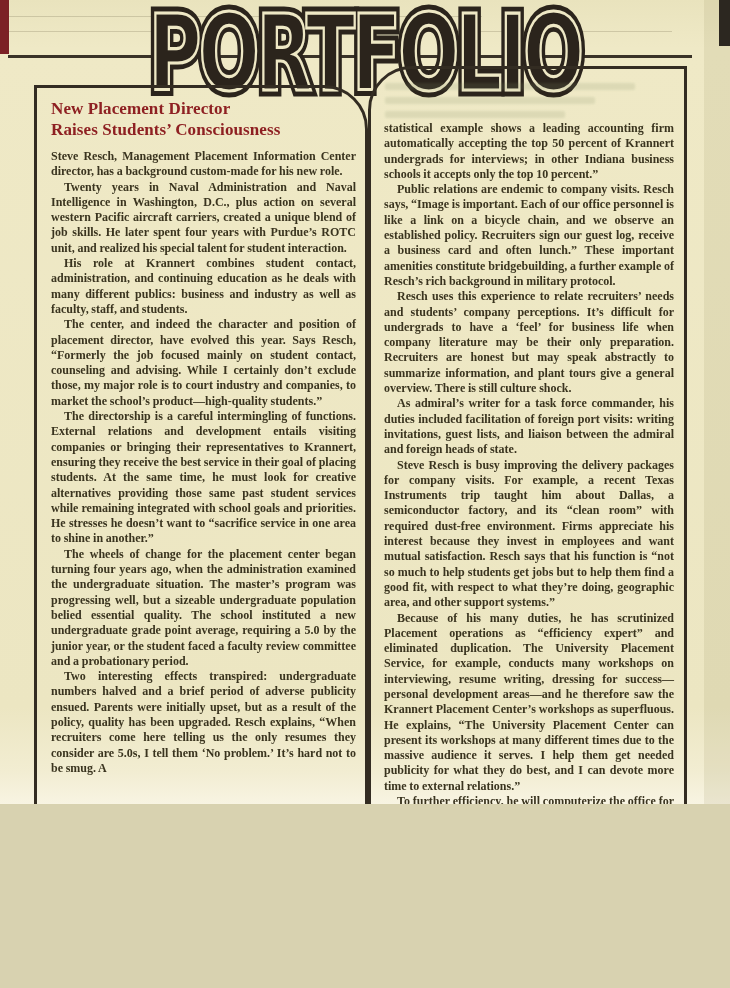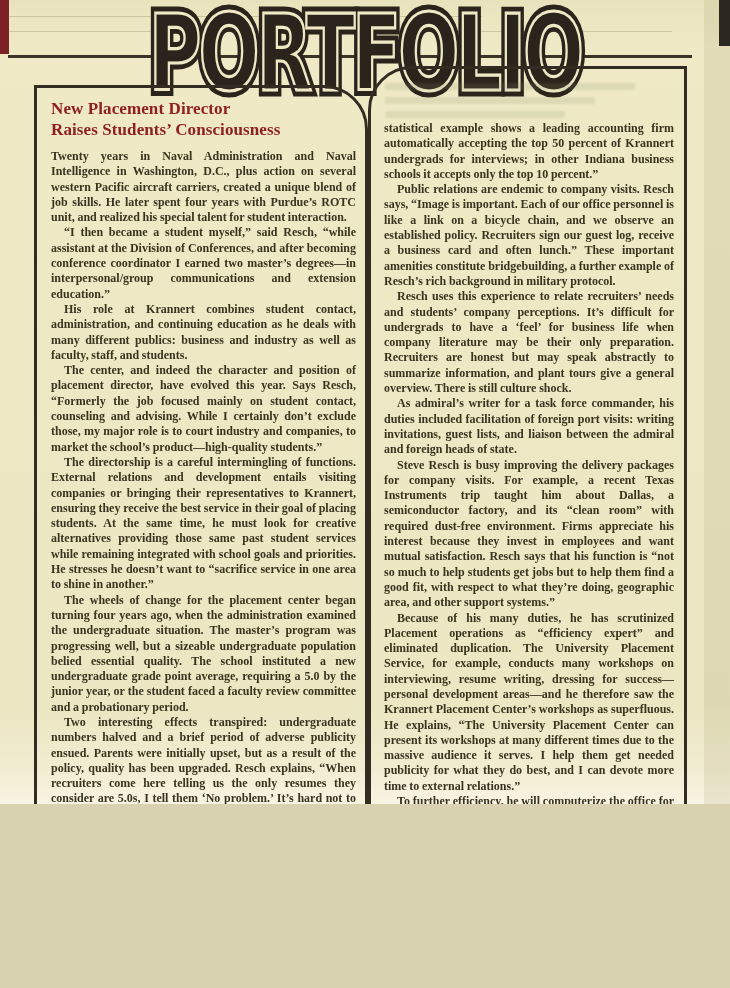--- a/index.html
+++ b/index.html
@@ -62,22 +62,22 @@
       <text x="235" y="61" fill="none" stroke="#eee8c5" stroke-width="2.2">PORTFOLIO</text>
     </g>
   </svg>
 
   <div class="article-box box-left">
     <h1 class="headline">
       <span>New Placement Director</span><br>
       <span>Raises Students’ Consciousness</span>
     </h1>
     <div>
+        <p class="para">Steve Resch, Management Placement Information Center director, has a background custom-made for his new role.</p>
         <p class="para">Twenty years in Naval Administration and Naval Intelligence in Washington, D.C., plus action on several western Pacific aircraft carriers, created a unique blend of job skills. He later spent four years with Purdue’s ROTC unit, and realized his special talent for student interaction.</p>
-        <p class="para">“I then became a student myself,” said Resch, “while assistant at the Division of Conferences, and after becoming conference coordinator I earned two master’s degrees—in interpersonal/group communications and extension education.”</p>
         <p class="para">His role at Krannert combines student contact, administration, and continuing education as he deals with many different publics: business and industry as well as faculty, staff, and students.</p>
         <p class="para">The center, and indeed the character and position of placement director, have evolved this year. Says Resch, “Formerly the job focused mainly on student contact, counseling and advising. While I certainly don’t exclude those, my major role is to court industry and companies, to market the school’s product—high-quality students.”</p>
         <p class="para">The directorship is a careful intermingling of functions. External relations and development entails visiting companies or bringing their representatives to Krannert, ensuring they receive the best service in their goal of placing students. At the same time, he must look for creative alternatives providing those same past student services while remaining integrated with school goals and priorities. He stresses he doesn’t want to “sacrifice service in one area to shine in another.”</p>
         <p class="para">The wheels of change for the placement center began turning four years ago, when the administration examined the undergraduate situation. The master’s program was progressing well, but a sizeable undergraduate population belied essential quality. The school instituted a new undergraduate grade point average, requiring a 5.0 by the junior year, or the student faced a faculty review committee and a probationary period.</p>
         <p class="para">Two interesting effects transpired: undergraduate numbers halved and a brief period of adverse publicity ensued. Parents were initially upset, but as a result of the policy, quality has been upgraded. Resch explains, “When recruiters come here telling us the only resumes they consider are 5.0s, I tell them ‘No problem.’ It’s hard not to be smug. A</p>
       </div>
   </div>
 
   <div class="article-box box-right">
     <div class="ghost" style="left:14px; top:14px; width:250px;"></div>

